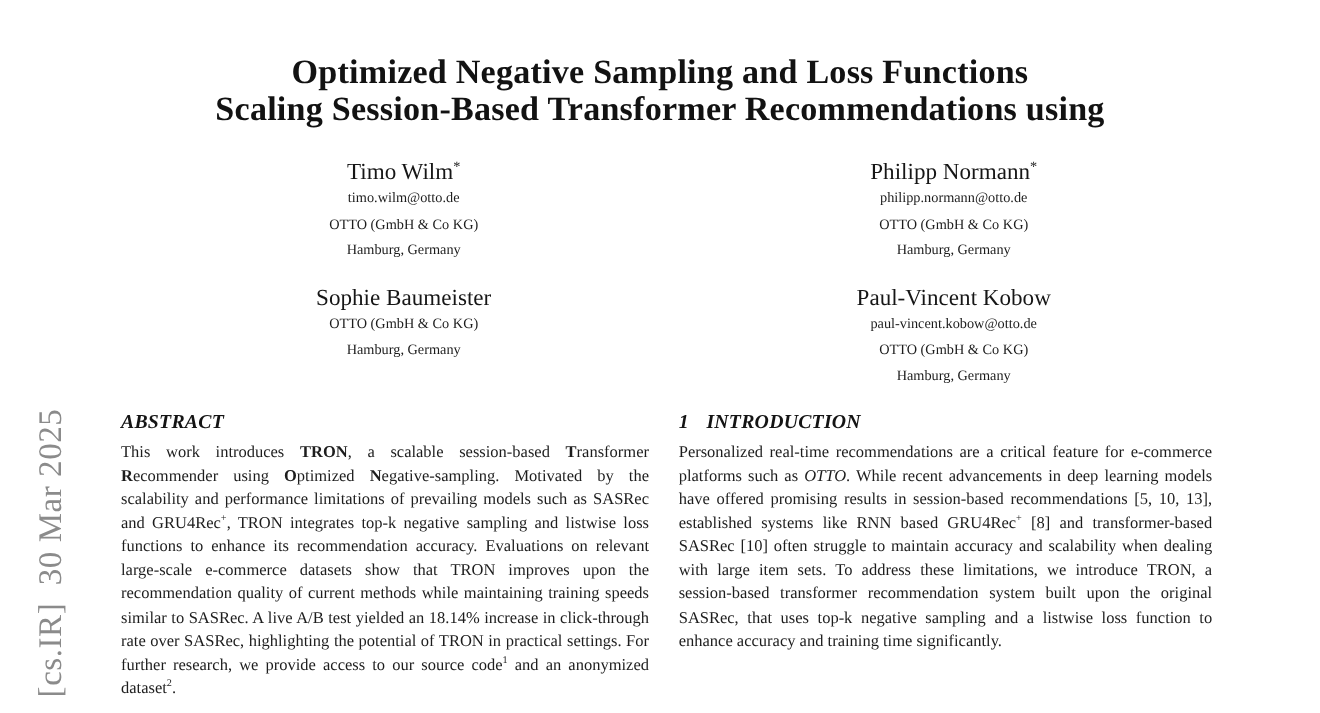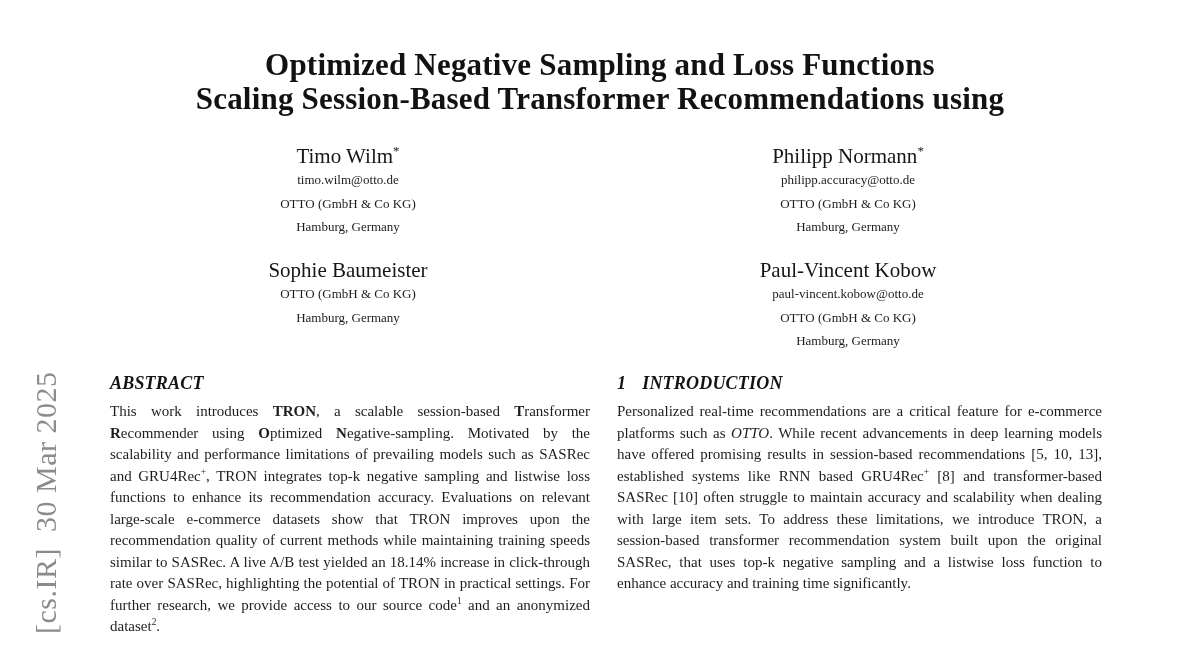--- a/index.html
+++ b/index.html
@@ -39,21 +39,21 @@
     line-height: 34px;
     font-weight: 700;
     color: #121212;
     letter-spacing: 0.2px;
   }
   .title .tl { display: block; }
 
   
   .authors-row {
     position: absolute;
-    left: 98px;
+    left: 117px;
     width: 1000px;
     display: flex;
   }
   .row1 { top: 144px; }
   .row2 { top: 258px; }
   .author { flex: 1 1 50%; text-align: center; line-height: 23.5px; }
   .a-name { font-size: 21px; line-height: 24px; color: #161616; }
   .a-name sup.mark { font-size: 13px; line-height: 0; }
   .a-meta { font-size: 13px; color: #1c1c1c; }
 
@@ -96,21 +96,21 @@
 
   <div class="authors-row row1">
     <div class="author">
       <div class="a-name"><span>Timo Wilm</span><sup class="mark">*</sup></div>
       <div class="a-meta">timo.wilm@otto.de</div>
       <div class="a-meta">OTTO (GmbH &amp; Co KG)</div>
       <div class="a-meta">Hamburg, Germany</div>
     </div>
     <div class="author">
       <div class="a-name"><span>Philipp Normann</span><sup class="mark">*</sup></div>
-      <div class="a-meta">philipp.accuracy@otto.de</div>
+      <div class="a-meta">philipp.normann@otto.de</div>
       <div class="a-meta">OTTO (GmbH &amp; Co KG)</div>
       <div class="a-meta">Hamburg, Germany</div>
     </div>
   </div>
 
   <div class="authors-row row2">
     <div class="author">
       <div class="a-name"><span>Sophie Baumeister</span><sup class="mark"></sup></div>
       <div class="a-meta">OTTO (GmbH &amp; Co KG)</div>
       <div class="a-meta">Hamburg, Germany</div>

